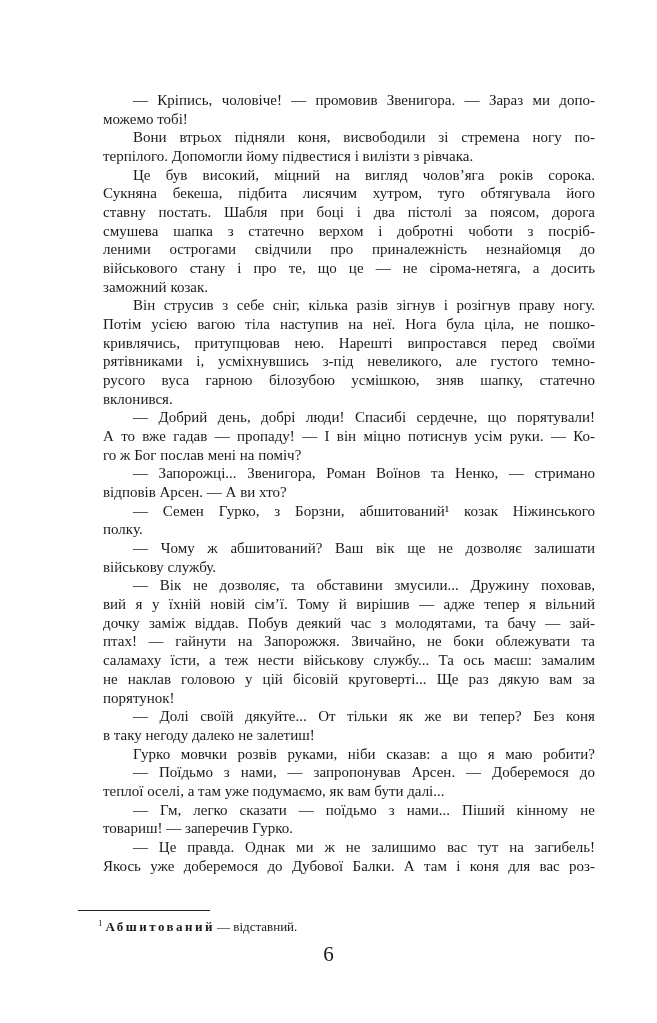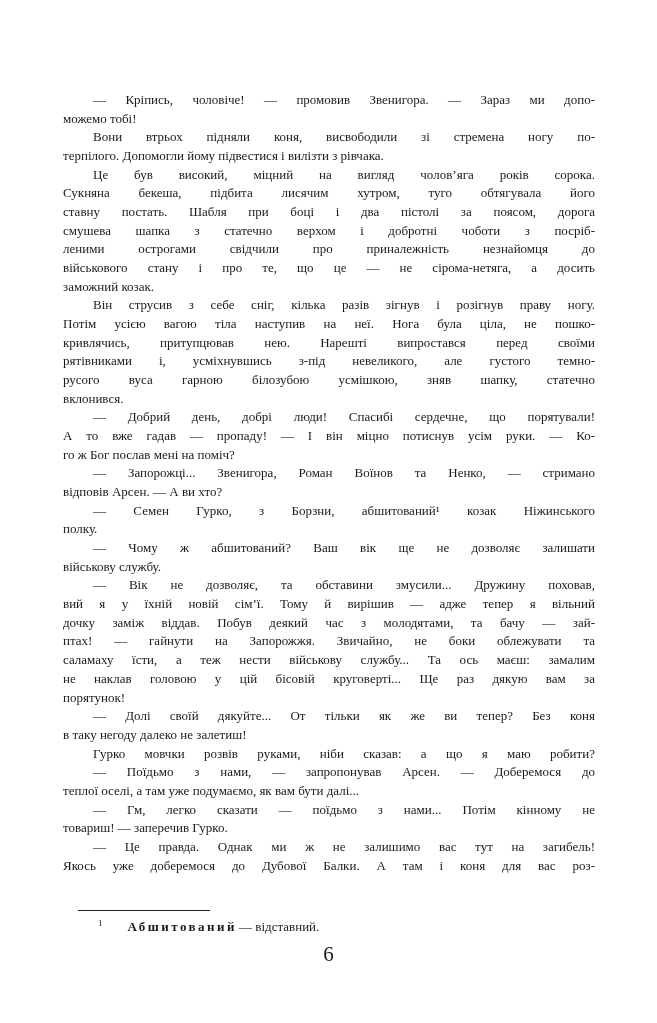--- a/index.html
+++ b/index.html
@@ -16,24 +16,25 @@
     position: absolute;
     inset: 0;
   }
   .text-block {
     position: absolute;
     left: 63px;
     top: 91px;
     width: 532px;
   }
   .line {
-    font-size: 13px;
+    font-size: 15px;
     height: 18.68px;
     line-height: 18.68px;
     white-space: normal;
+    margin-left: 40px;
   }
   .line.j {
     text-align: justify;
     text-align-last: justify;
   }
   .line.l {
     text-align: right;
     text-align-last: left;
   }
   .line.indent {
@@ -57,21 +58,20 @@
     text-indent: 35px;
   }
   .fn-marker {
     vertical-align: super;
     font-size: 9px;
     margin-right: 3px;
   }
   .fn-term {
     font-weight: bold;
     letter-spacing: 2.5px;
-    margin-left: 22px;
   }
   .fn-def {
     margin-left: 2px;
   }
   .page-number {
     position: absolute;
     left: 0;
     top: 942px;
     width: 657px;
     text-align: center;
@@ -115,21 +115,21 @@
       <div class="line j">дочку заміж віддав. Побув деякий час з молодятами, та бачу — зай-</div>
       <div class="line j">птах! — гайнути на Запорожжя. Звичайно, не боки облежувати та</div>
       <div class="line j">саламаху їсти, а теж нести військову службу... Та ось маєш: замалим</div>
       <div class="line j">не наклав головою у цій бісовій круговерті... Ще раз дякую вам за</div>
       <div class="line l">порятунок!</div>
       <div class="line indent j">— Долі своїй дякуйте... От тільки як же ви тепер? Без коня</div>
       <div class="line l">в таку негоду далеко не залетиш!</div>
       <div class="line indent j">Гурко мовчки розвів руками, ніби сказав: а що я маю робити?</div>
       <div class="line indent j">— Поїдьмо з нами, — запропонував Арсен. — Доберемося до</div>
       <div class="line l">теплої оселі, а там уже подумаємо, як вам бути далі...</div>
-      <div class="line indent j">— Гм, легко сказати — поїдьмо з нами... Потім кінному не</div>
+      <div class="line indent j">— Гм, легко сказати — поїдьмо з нами... Піший кінному не</div>
       <div class="line l">товариш! — заперечив Гурко.</div>
       <div class="line indent j">— Це правда. Однак ми ж не залишимо вас тут на загибель!</div>
       <div class="line j">Якось уже доберемося до Дубової Балки. А там і коня для вас роз-</div>
     </div>
 
   <div class="footnote-rule"></div>
 
   <div class="footnote"><span class="fn-marker">1</span><span class="fn-term">Абшитований</span><span class="fn-def">— відставний.</span></div>
 
   <div class="page-number">6</div>

